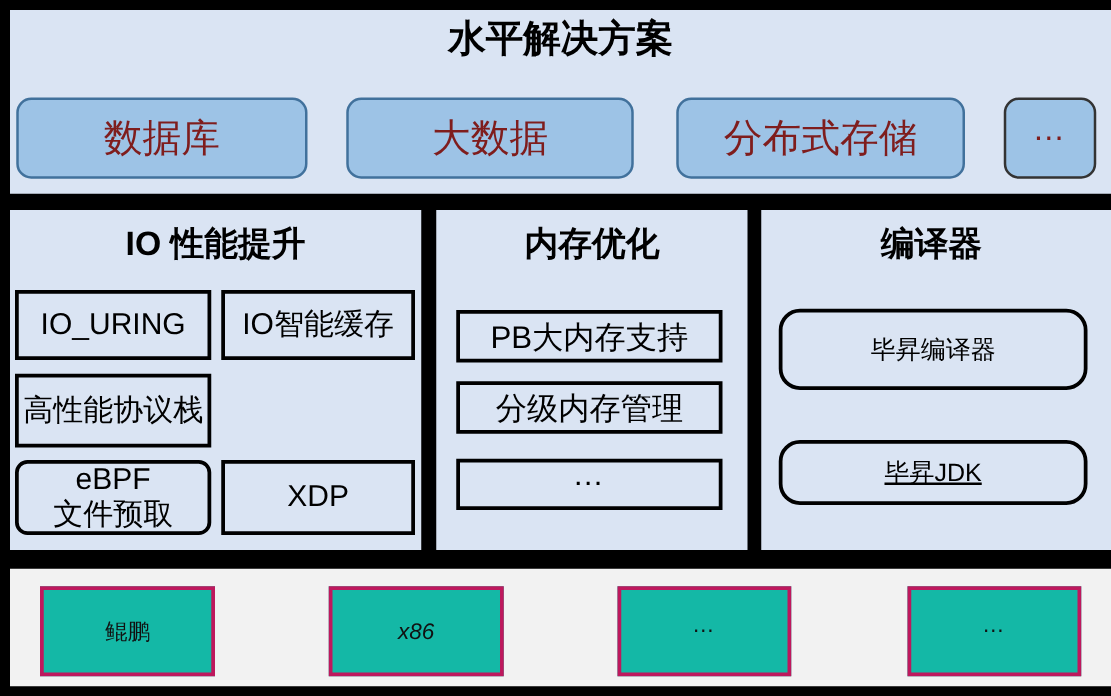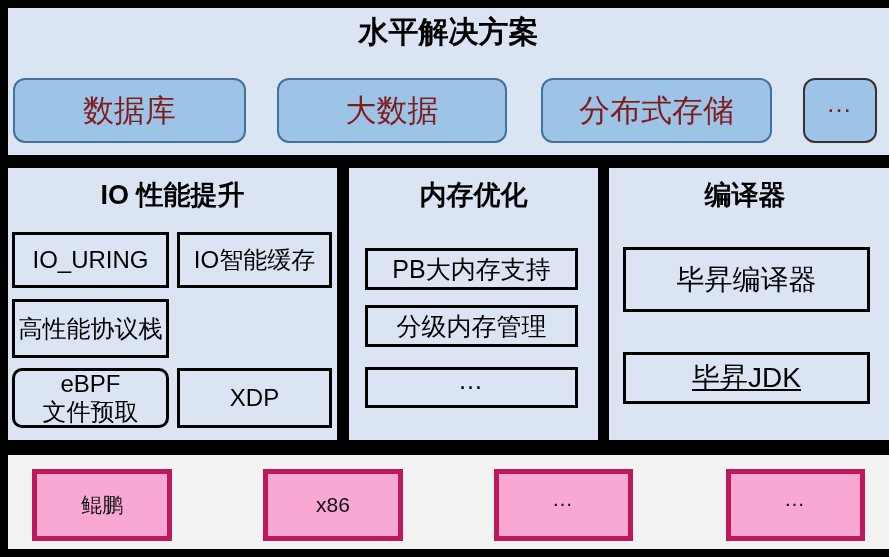--- a/index.html
+++ b/index.html
@@ -26,27 +26,27 @@
   }
   .bluebox.darkborder{border:2.5px solid #333333;font-size:26px;}
   
   .featbox{
     background:#dae4f3;border:3px solid #000;
     display:flex;align-items:center;justify-content:center;
     text-align:center;color:#000;
   }
   .f24{font-size:24px;line-height:1.15;}
   .f25{font-size:25px;}
-  .f28{font-size:28px;}
+  .f28{font-size:20px;border-radius:17px;}
   .prelines{white-space:pre-line;}
   
   .hwbox{
-    background:#f9a8d4;border:5px solid #be185d;
+    background:#14b8a6;border:3px solid #be185d;
     display:flex;align-items:center;justify-content:center;
-    font-size:21px;color:#111;
+    font-size:18px;color:#111;
   }
   .dots{letter-spacing:2px;}
   .dots span{display:inline-block;transform:translateY(-0.28em);}
 </style>
 </head>
 <body>
 
 <div id="canvas">
 
   <div class="abs panel-blue" style="left:8px;top:8px;width:881px;height:147px;"></div>
@@ -81,21 +81,21 @@
 
   <div class="abs panel-blue" style="left:609px;top:168px;width:280px;height:272px;"></div>
   <div class="abs title title-col" style="left:609px;top:178px;width:272px;">编译器</div>
 
   <div class="abs featbox f28" style="left:623px;top:247px;width:247px;height:65px;">毕昇编译器</div>
   <div class="abs featbox f28" style="left:623px;top:352px;width:247px;height:52px;text-decoration:underline;">毕昇JDK</div>
 
   <div class="abs panel-gray" style="left:8px;top:455px;width:881px;height:94px;"></div>
 
   <div class="abs hwbox" style="left:32px;top:469px;width:140px;height:72px;">鲲鹏</div>
-  <div class="abs hwbox" style="left:263px;top:469px;width:140px;height:72px;">x86</div>
+  <div class="abs hwbox" style="left:263px;top:469px;width:140px;height:72px;font-style:italic;">x86</div>
   <div class="abs hwbox dots" style="left:494px;top:469px;width:139px;height:72px;">
       <span>…</span>
     </div>
   <div class="abs hwbox dots" style="left:726px;top:469px;width:139px;height:72px;">
       <span>…</span>
     </div>
 
 </div>
 
 </body></html>

